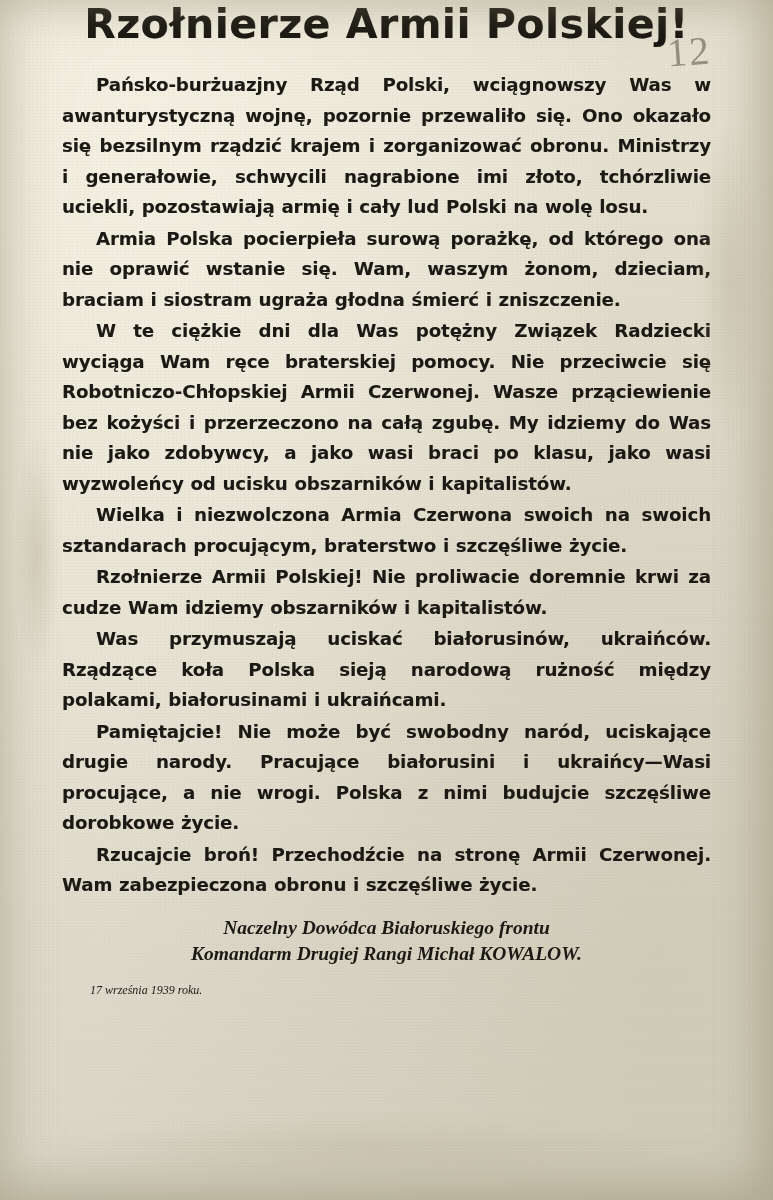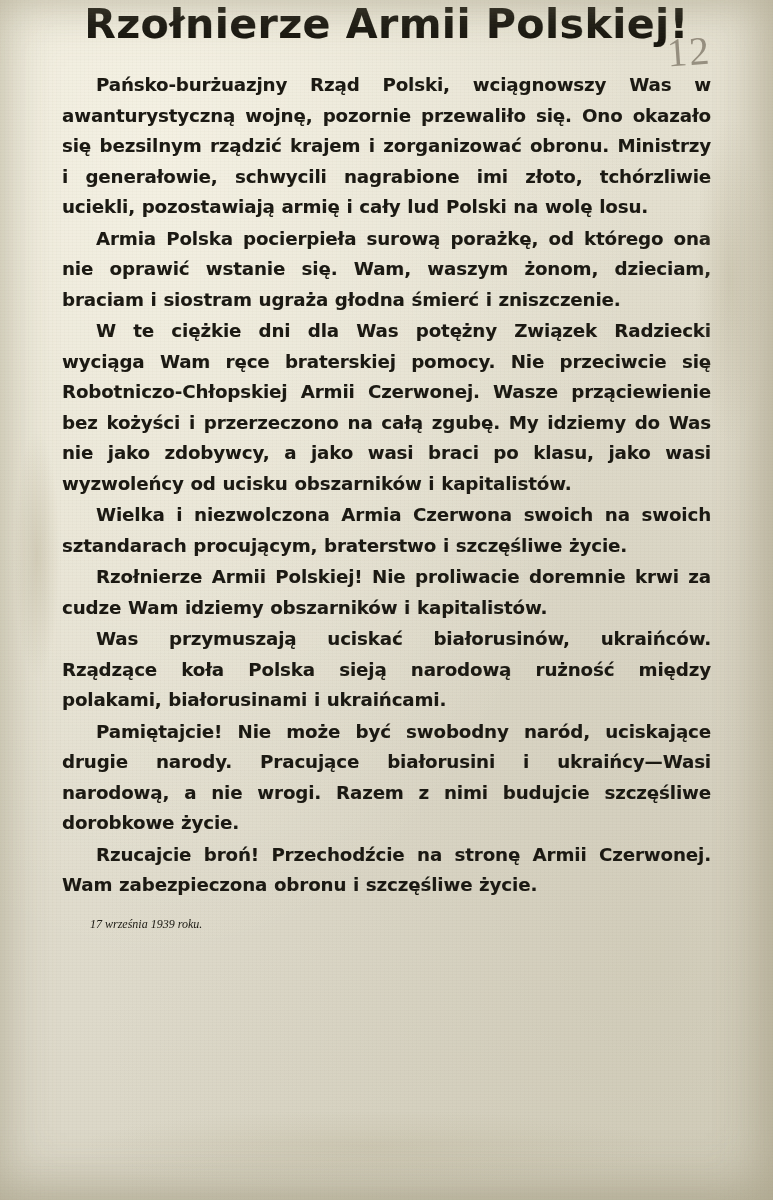--- a/index.html
+++ b/index.html
@@ -141,22 +141,26 @@
 
   <h1 class="headline">Rzołnierze Armii Polskiej!</h1>
 
   <div class="body-text">
     <p class="para">Pańsko-burżuazjny Rząd Polski, wciągnowszy Was w awanturystyczną wojnę, pozornie przewaliło się. Ono okazało się bezsilnym rządzić krajem i zorganizować obronu. Ministrzy i generałowie, schwycili nagrabione imi złoto, tchórzliwie uciekli, pozostawiają armię i cały lud Polski na wolę losu.</p>
     <p class="para">Armia Polska pocierpieła surową porażkę, od którego ona nie oprawić wstanie się. Wam, waszym żonom, dzieciam, braciam i siostram ugraża głodna śmierć i zniszczenie.</p>
     <p class="para">W te ciężkie dni dla Was potężny Związek Radziecki wyciąga Wam ręce braterskiej pomocy. Nie przeciwcie się Robotniczo-Chłopskiej Armii Czerwonej. Wasze prząciewienie bez kożyści i przerzeczono na całą zgubę. My idziemy do Was nie jako zdobywcy, a jako wasi braci po klasu, jako wasi wyzwoleńcy od ucisku obszarników i kapitalistów.</p>
     <p class="para">Wielka i niezwolczona Armia Czerwona swoich na swoich sztandarach procującym, braterstwo i szczęśliwe życie.</p>
     <p class="para">Rzołnierze Armii Polskiej! Nie proliwacie doremnie krwi za cudze Wam idziemy obszarników i kapitalistów.</p>
     <p class="para">Was przymuszają uciskać białorusinów, ukraińców. Rządzące koła Polska sieją narodową rużność między polakami, białorusinami i ukraińcami.</p>
-    <p class="para">Pamiętajcie! Nie może być swobodny naród, uciskające drugie narody. Pracujące białorusini i ukraińcy—Wasi narodową, a nie wrogi. Razem z nimi budujcie szczęśliwe dorobkowe życie.</p>
+    <p class="para">Pamiętajcie! Nie może być swobodny naród, uciskające drugie narody. Pracujące białorusini i ukraińcy—Wasi procujące, a nie wrogi. Polska z nimi budujcie szczęśliwe dorobkowe życie.</p>
     <p class="para">Rzucajcie broń! Przechodźcie na stronę Armii Czerwonej. Wam zabezpieczona obronu i szczęśliwe życie.</p>
   </div>
 
+  <div class="signature">
+    <span class="sig-line">Naczelny Dowódca Białoruskiego frontu</span>
+    <span class="sig-line">Komandarm Drugiej Rangi Michał KOWALOW.</span>
+  </div>
 
   <div class="date">17 września 1939 roku.</div>
 
   <div class="grain"></div>
   <div class="edge-shade"></div>
 </div>
 
 </body></html>

